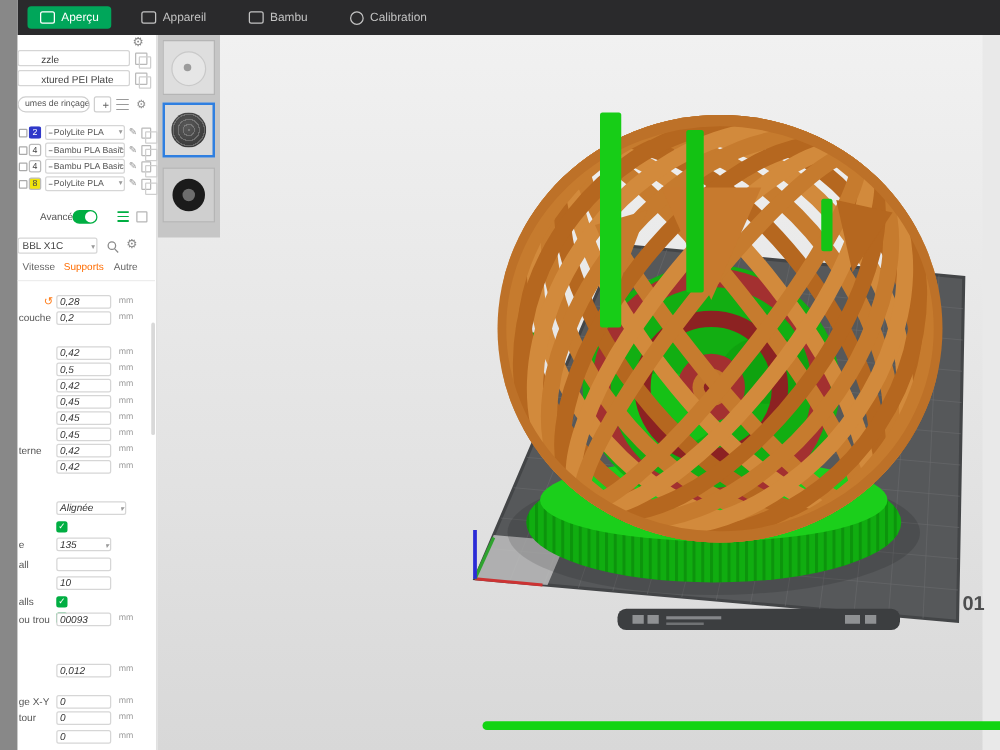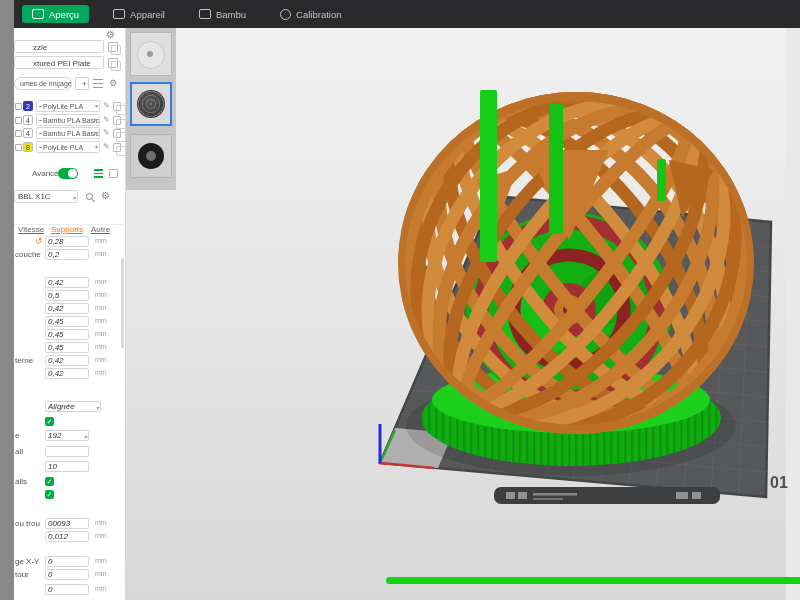--- a/index.html
+++ b/index.html
@@ -43,21 +43,21 @@
   .toggle{position:absolute;width:20px;height:11px;border-radius:6px;background:#00ae42;}
   .toggle .knob{position:absolute;right:1px;top:1px;width:9px;height:9px;border-radius:50%;background:#fff;}
   .grn-ic{position:absolute;width:9px;height:9px;background:repeating-linear-gradient(#00ae42 0 1.5px,transparent 1.5px 3.5px);}
   .gry-ic{position:absolute;width:9px;height:9px;border:1px solid #b5b5b5;border-radius:1px;box-sizing:border-box;}
   .selbox{position:absolute;height:13px;border:1px solid #d6d6d6;border-radius:2px;background:#fff;
     font-size:8px;color:#444;line-height:12px;padding:0 9px 0 3px;box-sizing:border-box;overflow:hidden;white-space:nowrap;}
   .selbox::after{content:"▾";position:absolute;right:1px;top:1px;font-size:6px;color:#999;}
   .search-ic{position:absolute;width:7px;height:7px;border:1.4px solid #8a8a8a;border-radius:50%;box-sizing:border-box;}
   .search-ic::after{content:"";position:absolute;width:4px;height:1.4px;background:#8a8a8a;right:-3px;bottom:-2px;transform:rotate(45deg);}
   .ptabs{position:absolute;left:0;width:112px;height:14px;font-size:8px;}
-  .ptab{position:absolute;top:16px;color:#666;text-decoration:underline;} .ptab.sel{color:#ff6c00;}
+  .ptab{position:absolute;top:0;color:#666;} .ptab.sel{color:#ff6c00;}
   .pdiv{position:absolute;left:0;width:110px;border-top:1px solid #ededed;}
   .prow{position:absolute;left:0;width:110px;height:12px;font-size:8px;color:#555;}
   .prow .lab{position:absolute;left:1px;top:1px;width:29px;overflow:hidden;white-space:nowrap;}
   .prow .box{position:absolute;left:31px;top:0;width:44px;height:11px;border:1px solid #d6d6d6;border-radius:2px;
     background:#fff;font-size:8px;color:#333;line-height:10px;padding:0 2px;box-sizing:border-box;font-style:italic;}
   .prow .box.sel{width:56px;padding-right:9px;}
   .prow .box.sel::after,.prow .box.spin::after{content:"▾";position:absolute;right:1px;top:1px;font-size:6px;color:#999;}
   .prow .box.spin{padding-right:9px;}
   .prow .unit{position:absolute;left:81px;top:1px;font-size:7px;color:#9c9c9c;}
   .prow .reset{position:absolute;left:21px;top:0;color:#ff7d1a;font-size:9px;line-height:11px;}
@@ -222,40 +222,40 @@
     <div class="prow" style="top:373px;">
       <span class="lab"></span>
       <div class="box sel">Alignée</div>
     </div>
     <div class="prow" style="top:388px;">
       <span class="lab"></span>
       <span class="cb"></span>
     </div>
     <div class="prow" style="top:402px;">
       <span class="lab">e</span>
-      <div class="box spin">192</div>
+      <div class="box spin">135</div>
     </div>
     <div class="prow" style="top:418px;padding-left:28px;">
       <span class="lab">all</span>
       <div class="box"></div>
     </div>
     <div class="prow" style="top:433px;">
       <span class="lab"></span>
       <div class="box">10</div>
     </div>
     <div class="prow" style="top:448px;">
       <span class="lab">alls</span>
       <span class="cb"></span>
     </div>
     <div class="prow" style="top:461px;">
       <span class="lab"></span>
       <span class="cb"></span>
     </div>
 
-    <div class="prow" style="top:490px;">
+    <div class="prow" style="top:462px;">
       <span class="lab">ou trou</span>
       <div class="box">00093</div>
       <span class="unit">mm</span>
     </div>
     <div class="prow" style="top:503px;">
       <span class="lab"></span>
       <div class="box">0,012</div>
       <span class="unit">mm</span>
     </div>
     <div class="prow" style="top:528px;">

